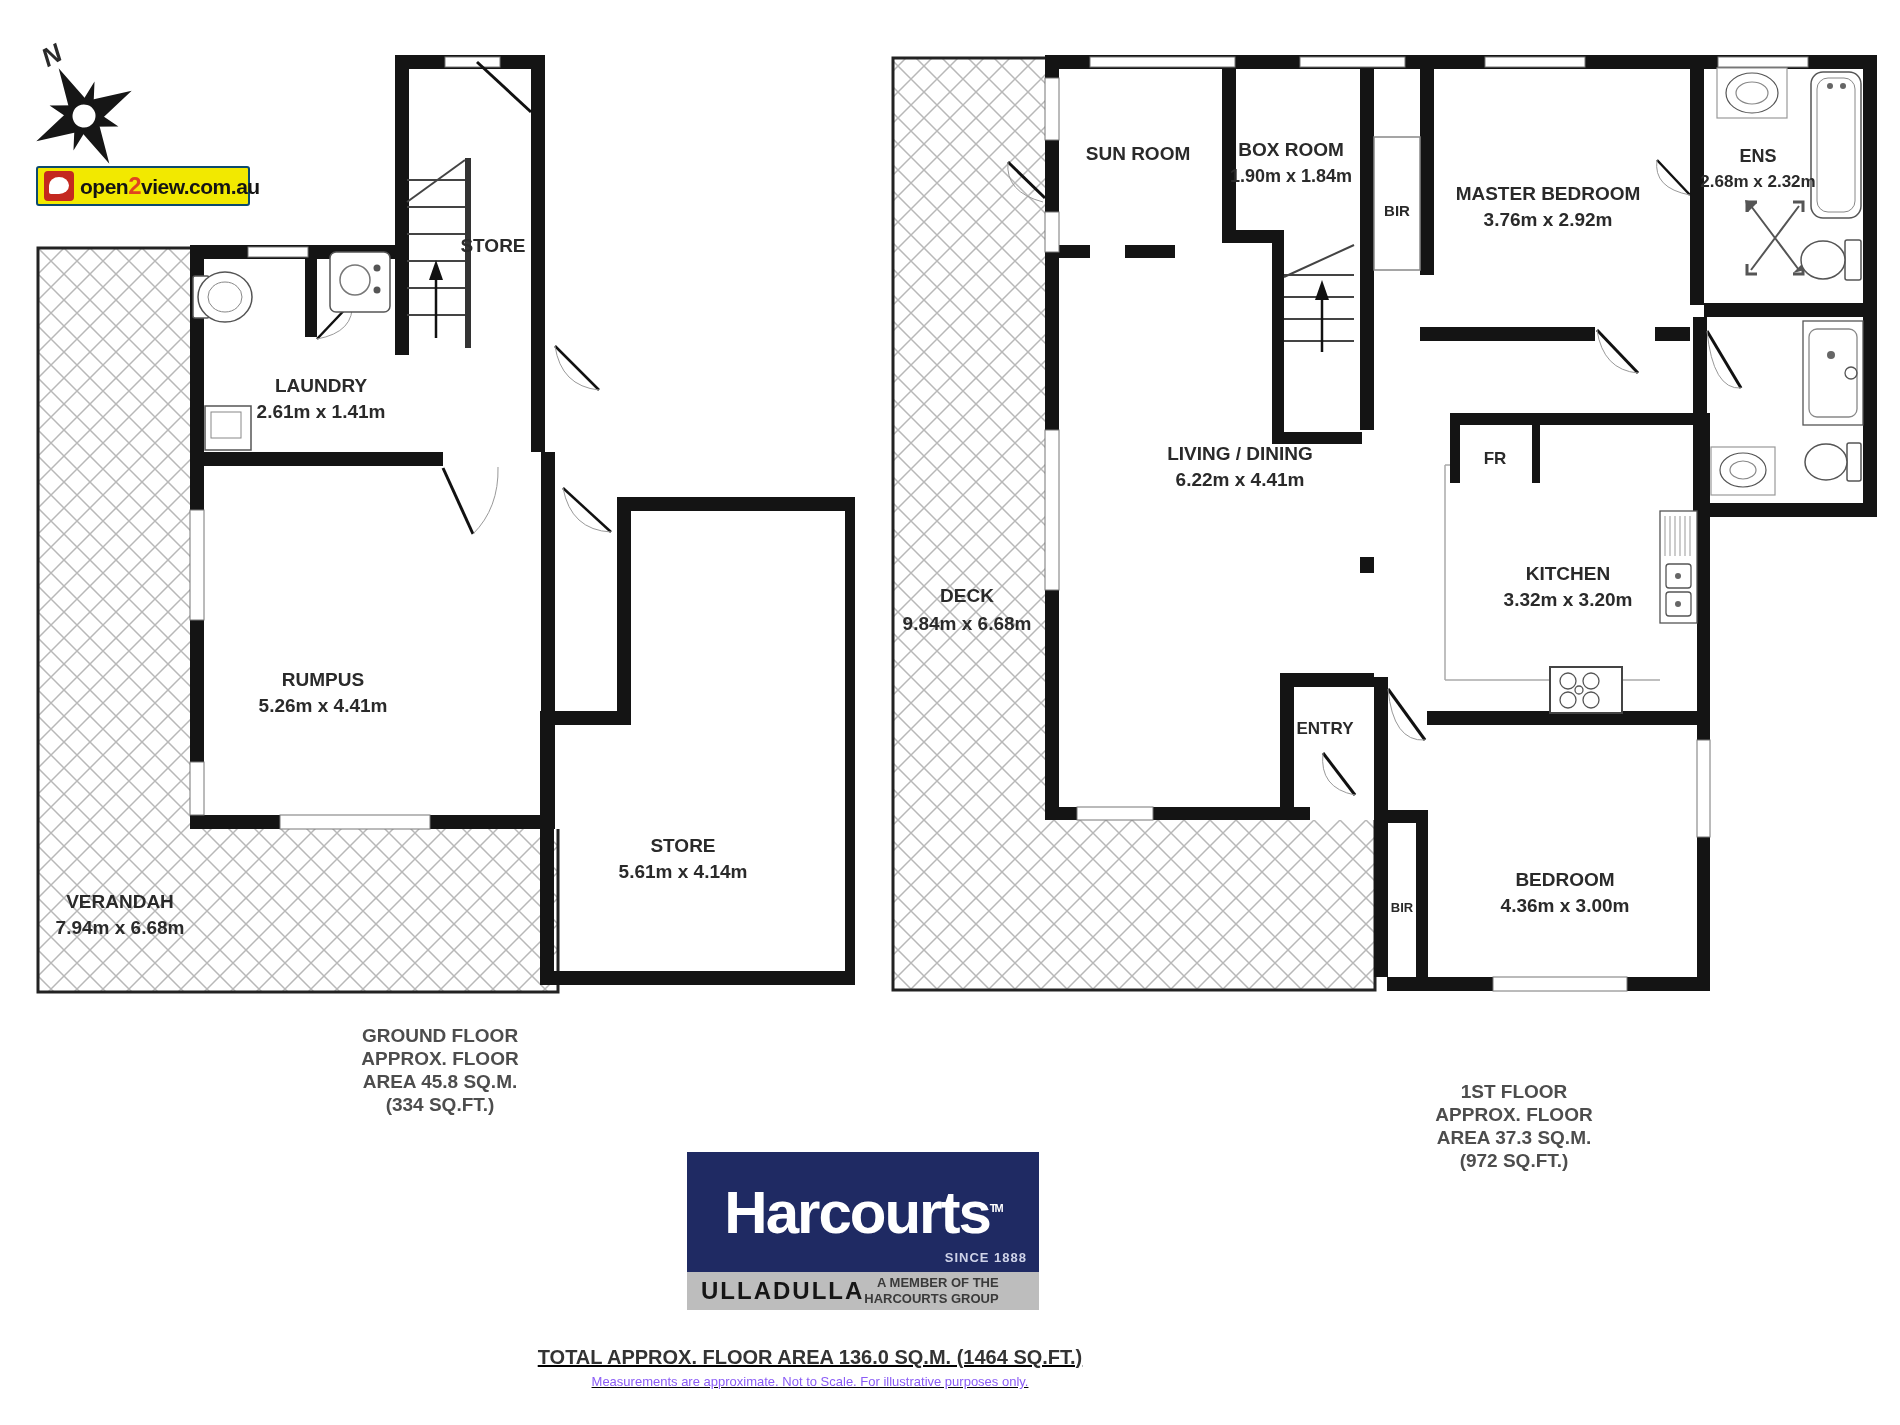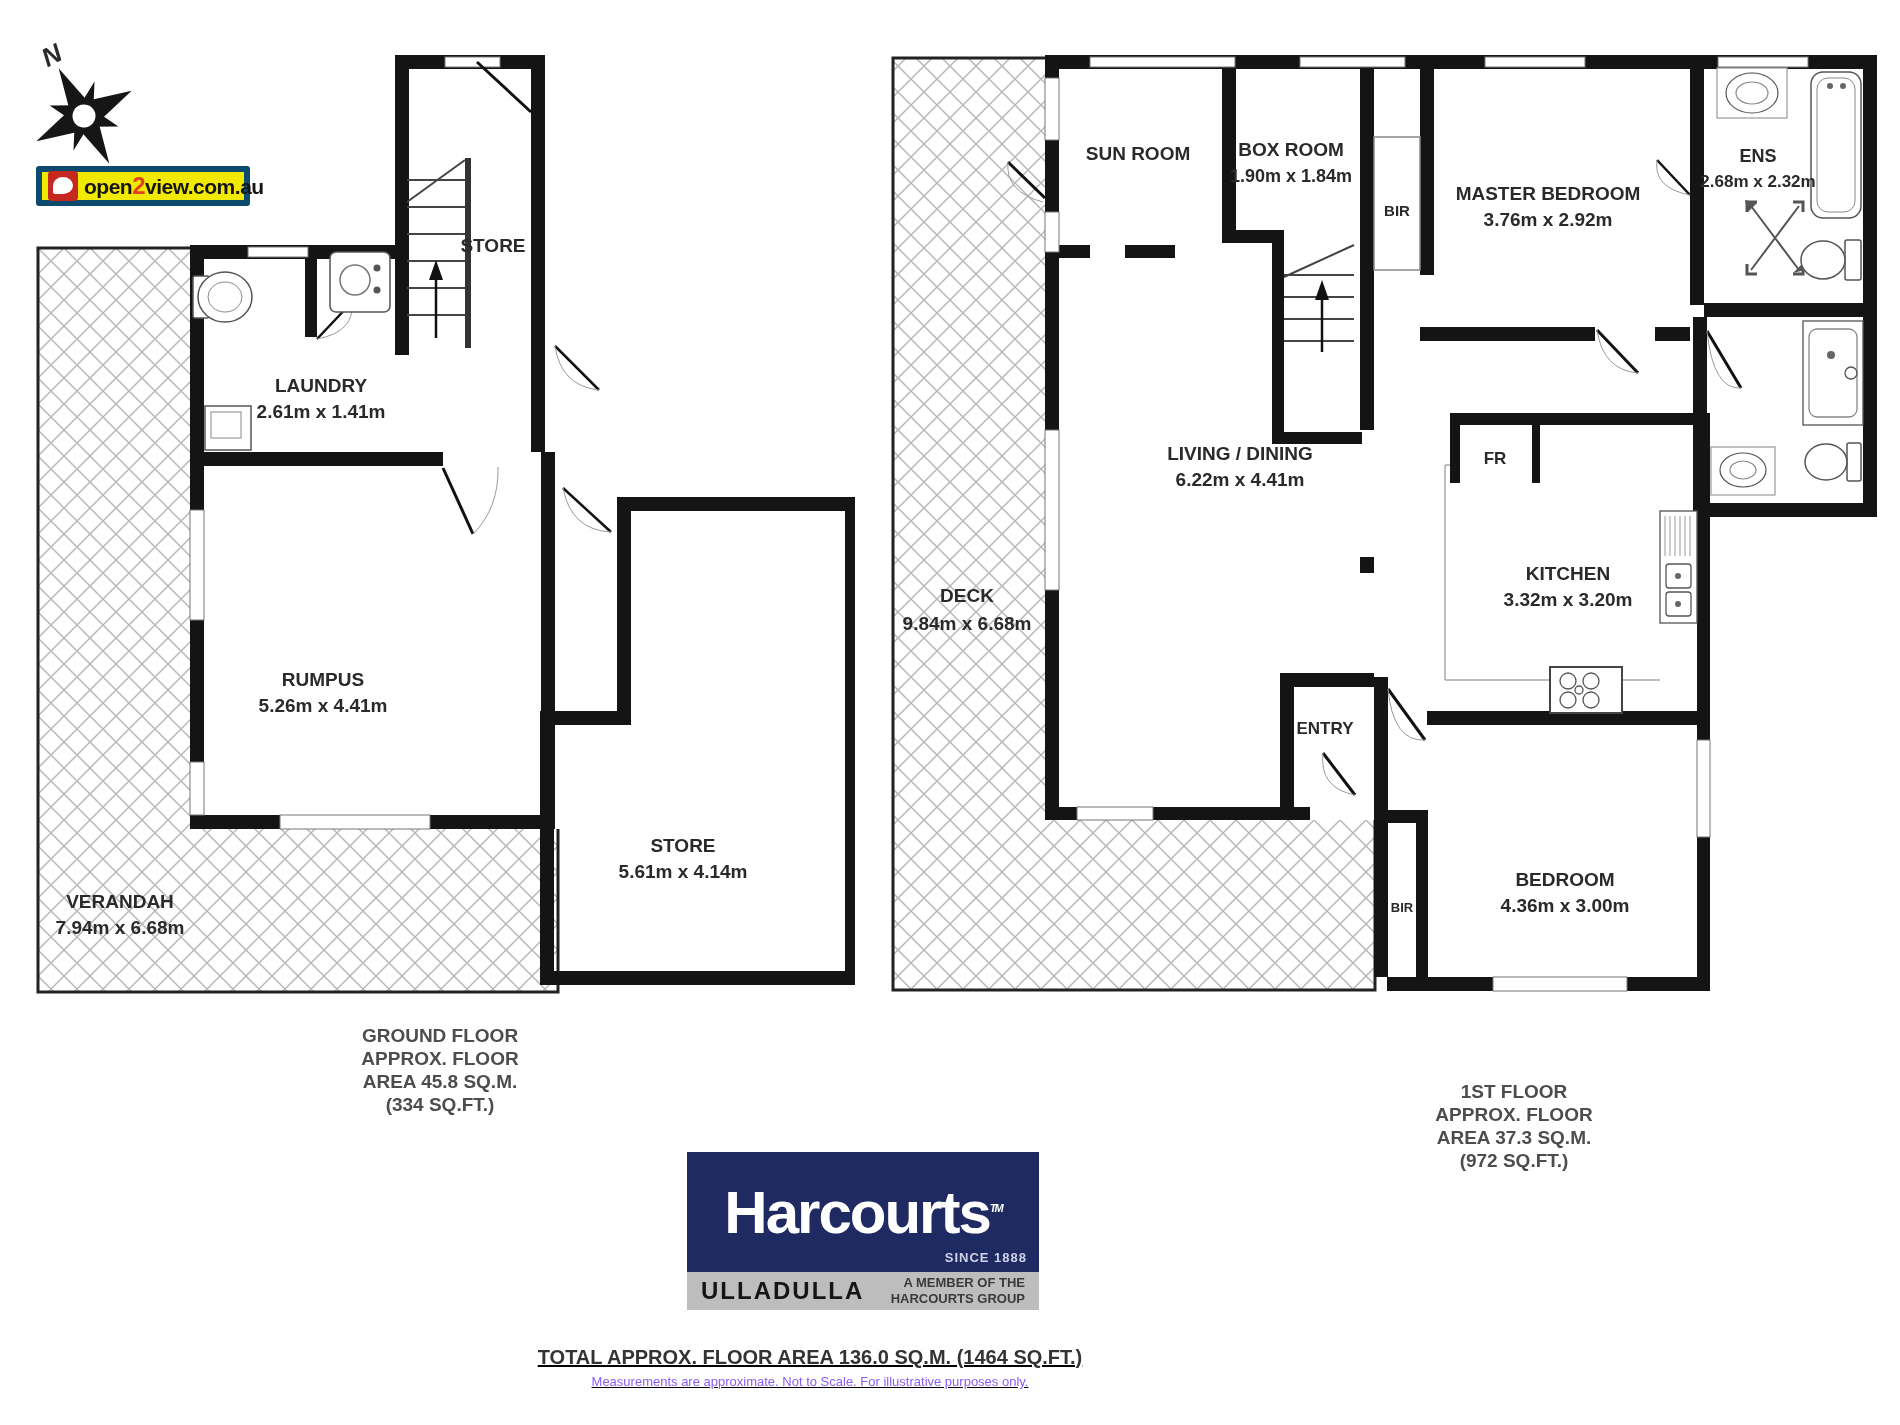--- a/index.html
+++ b/index.html
@@ -1,36 +1,36 @@
 <!DOCTYPE html>
 <html><head>
 <meta charset="utf-8">
 <style>
   html,body{margin:0;padding:0;background:#e8e8e8;}
   #page{position:relative;width:1900px;height:1425px;background:#ffffff;overflow:hidden;
         font-family:"Liberation Sans", sans-serif;}
   .abs{position:absolute;}
   svg text{font-family:"Liberation Sans", sans-serif;font-weight:bold;fill:#2a2a2a;}
   
-  #o2v{left:36px;top:166px;width:214px;height:40px;background:#f2e900;border:6px solid #0c4a6e;
+  #o2v{left:36px;top:166px;width:214px;height:40px;background:#f2e900;border:2px solid #0c4a6e;
        border-radius:3px;display:flex;align-items:center;gap:6px;padding:0 6px;box-sizing:border-box;}
   #o2v .redbox{width:30px;height:30px;background:#c4281f;border-radius:4px;position:relative;flex:0 0 auto;}
   #o2v .redbox .blob{position:absolute;left:5px;top:6px;width:20px;height:17px;background:#ffffff;
        border-radius:50% 50% 50% 10%;}
   #o2v .wordmark{font-size:21px;font-weight:bold;color:#141414;letter-spacing:-0.5px;white-space:nowrap;}
   #o2v .two{color:#e0441f;font-size:24px;}
   
   .caption{width:240px;text-align:center;font-size:19px;font-weight:bold;color:#4d4d4d;line-height:23px;}
   
   #hc{left:687px;top:1152px;width:352px;}
   #hc .navy{position:relative;height:120px;background:#1f2a63;display:flex;align-items:center;justify-content:center;}
   #hc .navy .brand{color:#ffffff;font-size:60px;font-weight:bold;letter-spacing:-2px;}
-  #hc .navy sup{font-size:11px;vertical-align:super;font-style:italic;}
+  #hc .navy sup{font-size:11px;vertical-align:super;}
   #hc .navy .since{position:absolute;right:12px;bottom:7px;color:#cfd3e8;font-size:13px;letter-spacing:1px;font-weight:bold;}
-  #hc .gray{height:38px;background:#bdbdbd;display:flex;align-items:center;justify-content:space-between;
+  #hc .gray{height:38px;background:#bdbdbd;display:flex;align-items:center;
             padding:0 14px;}
   #hc .gray .office{font-size:24px;font-weight:bold;color:#151515;letter-spacing:2px;}
   #hc .gray .member{font-size:13px;font-weight:bold;color:#3a3a3a;text-align:right;line-height:1.25;}
   
   #footer{left:460px;top:1346px;width:700px;text-align:center;text-decoration:underline;}
   #footer .total{font-size:20px;font-weight:bold;color:#333333;}
   #footer .disc{font-size:13px;color:#8b5cf6;margin-top:5px;}
 </style>
 </head>
 <body>

